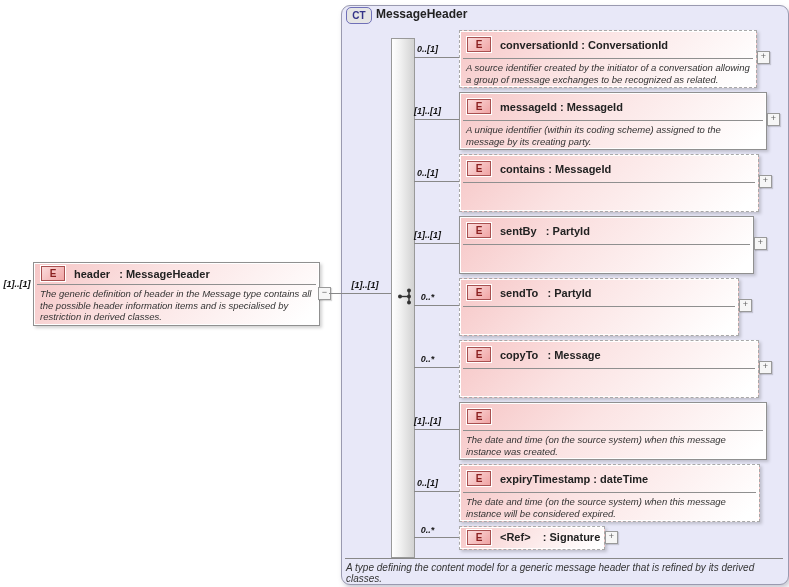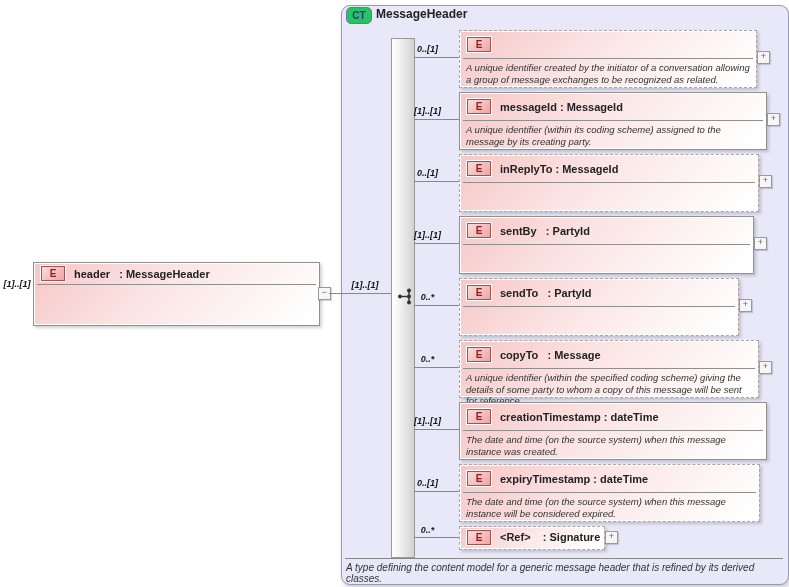--- a/index.html
+++ b/index.html
@@ -3,21 +3,21 @@
 <meta charset="utf-8">
 <style>
   html,body{margin:0;padding:0;background:#ffffff;}
   body{font-family:"Liberation Sans", sans-serif;}
   #stage{position:relative;width:789px;height:587px;background:#ffffff;overflow:hidden;}
 
   
   .ctbox{position:absolute;left:341px;top:5px;width:446px;height:578px;background:#e8e8f8;
          border:1px solid #9a9ab0;border-radius:9px;box-shadow:2px 3px 5px rgba(100,100,130,.35);}
   .ctbadge{position:absolute;left:346px;top:7px;width:24px;height:15px;line-height:15px;text-align:center;
-           background:#22c55e;border:1px solid #7070b8;border-radius:5px;color:#333388;
+           background:#e5e5e5;border:1px solid #7070b8;border-radius:5px;color:#333388;
            font-size:10px;font-weight:bold;}
   .cttitle{position:absolute;left:376px;top:7px;font-size:12px;font-weight:bold;color:#222;white-space:pre;}
 
   
   .vbar{position:absolute;left:391px;top:38px;width:22px;height:518px;
         background:linear-gradient(to right,#ffffff,#f0f0f0 40%,#d2d2d2);border:1px solid #999;}
   .seqicon{position:absolute;left:395px;top:287px;}
 
   
   .ebox{position:absolute;background:linear-gradient(135deg,#f6c6c6 0%,#fbe3e3 40%,#ffffff 95%);
@@ -49,20 +49,21 @@
   <div class="ctbox"></div>
   <span class="ctbadge">CT</span>
   <span class="cttitle">MessageHeader</span>
 
   <div class="card" style="left:2px;top:279px;width:30px;">[1]..[1]</div>
   <div class="ebox" style="left:33px;top:262px;width:285px;height:62px;">
     <div class="ehead" style="height:21px;">
       <span class="ebadge">E</span>
       <span class="etitle">header   : MessageHeader</span>
     </div>
+    <div class="eann">The generic definition of header in the Message type contains all the possible header information items and is specialised by restriction in derived classes.</div>
   </div>
   <div class="pm" style="left:318px;top:287px;">−</div>
   <div class="hline" style="left:329px;top:293px;width:62px;"></div>
   <div class="card" style="left:341px;top:280px;width:48px;">[1]..[1]</div>
 
   <div class="vbar"></div>
   <svg class="seqicon" width="22" height="19" viewBox="0 0 22 19">
     <line x1="5" y1="9.5" x2="14" y2="9.5" stroke="#333" stroke-width="1.4"></line>
     <line x1="14" y1="3.5" x2="14" y2="15.5" stroke="#333" stroke-width="1.4"></line>
     <circle cx="5" cy="9.5" r="2" fill="#333"></circle>
@@ -86,38 +87,39 @@
   <div class="hline" style="left:414px;top:429px;width:45px;"></div>
   <div class="card" style="left:400px;top:416px;width:55px;">[1]..[1]</div>
   <div class="hline" style="left:414px;top:491px;width:45px;"></div>
   <div class="card" style="left:400px;top:478px;width:55px;">0..[1]</div>
   <div class="hline" style="left:414px;top:537px;width:45px;"></div>
   <div class="card" style="left:400px;top:525px;width:55px;">0..*</div>
 
   <div class="ebox dashed" style="left:459px;top:30px;width:296px;height:56px;">
     <div class="ehead">
       <span class="ebadge">E</span>
+      <span class="etitle">conversationId : ConversationId</span>
     </div>
-    <div class="eann">A unique identifier created by the initiator of a conversation allowing a group of message exchanges to be recognized as related.</div>
+    <div class="eann">A source identifier created by the initiator of a conversation allowing a group of message exchanges to be recognized as related.</div>
   </div>
   <div class="pm" style="left:757px;top:51px;">+</div>
 
   <div class="ebox" style="left:459px;top:92px;width:306px;height:56px;">
     <div class="ehead">
       <span class="ebadge">E</span>
       <span class="etitle">messageId : MessageId</span>
     </div>
     <div class="eann">A unique identifier (within its coding scheme) assigned to the message by its creating party.</div>
   </div>
   <div class="pm" style="left:767px;top:113px;">+</div>
 
   <div class="ebox dashed" style="left:459px;top:154px;width:298px;height:56px;">
     <div class="ehead">
       <span class="ebadge">E</span>
-      <span class="etitle">inReplyTo : MessageId</span>
+      <span class="etitle">contains : MessageId</span>
     </div>
   </div>
   <div class="pm" style="left:759px;top:175px;">+</div>
 
   <div class="ebox" style="left:459px;top:216px;width:293px;height:56px;">
     <div class="ehead">
       <span class="ebadge">E</span>
       <span class="etitle">sentBy   : PartyId</span>
     </div>
   </div>
@@ -129,28 +131,26 @@
       <span class="etitle">sendTo   : PartyId</span>
     </div>
   </div>
   <div class="pm" style="left:739px;top:299px;">+</div>
 
   <div class="ebox dashed" style="left:459px;top:340px;width:298px;height:56px;">
     <div class="ehead">
       <span class="ebadge">E</span>
       <span class="etitle">copyTo   : Message</span>
     </div>
-    <div class="eann">A unique identifier (within the specified coding scheme) giving the details of some party to whom a copy of this message will be sent for reference.</div>
   </div>
   <div class="pm" style="left:759px;top:361px;">+</div>
 
   <div class="ebox" style="left:459px;top:402px;width:306px;height:56px;">
     <div class="ehead">
       <span class="ebadge">E</span>
-      <span class="etitle">creationTimestamp : dateTime</span>
     </div>
     <div class="eann">The date and time (on the source system) when this message instance was created.</div>
   </div>
 
   <div class="ebox dashed" style="left:459px;top:464px;width:299px;height:56px;">
     <div class="ehead">
       <span class="ebadge">E</span>
       <span class="etitle">expiryTimestamp : dateTime</span>
     </div>
     <div class="eann">The date and time (on the source system) when this message instance will be considered expired.</div>

